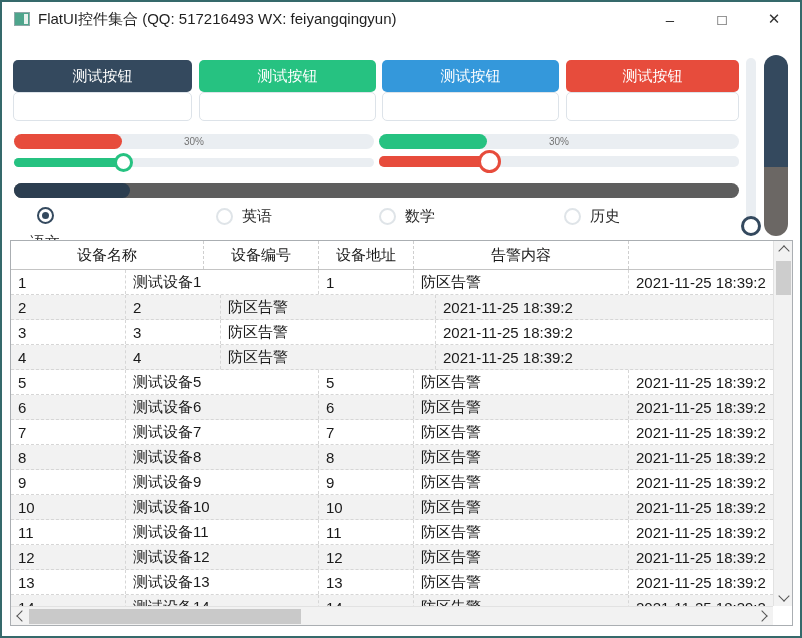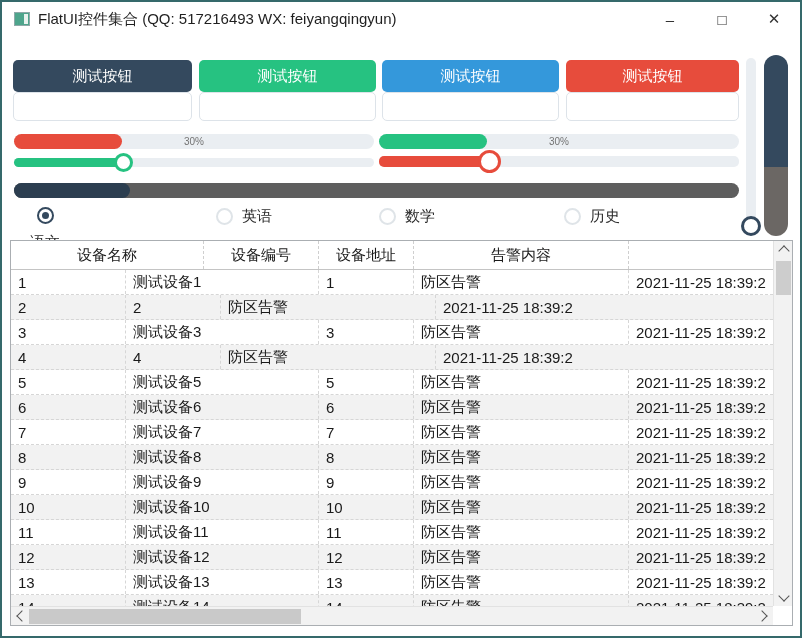--- a/index.html
+++ b/index.html
@@ -161,21 +161,20 @@
             <div class="td c4">2021-11-25 18:39:2</div>
           </div>
           <div class="tr alt">
             <div class="td c0">2</div>
             <div class="td c2">2</div>
             <div class="td c3">防区告警</div>
             <div class="td c4">2021-11-25 18:39:2</div>
           </div>
           <div class="tr">
             <div class="td c0">3</div>
-            <div class="td c1">测试设备3</div>
             <div class="td c2">3</div>
             <div class="td c3">防区告警</div>
             <div class="td c4">2021-11-25 18:39:2</div>
           </div>
           <div class="tr alt">
             <div class="td c0">4</div>
             <div class="td c2">4</div>
             <div class="td c3">防区告警</div>
             <div class="td c4">2021-11-25 18:39:2</div>
           </div>

